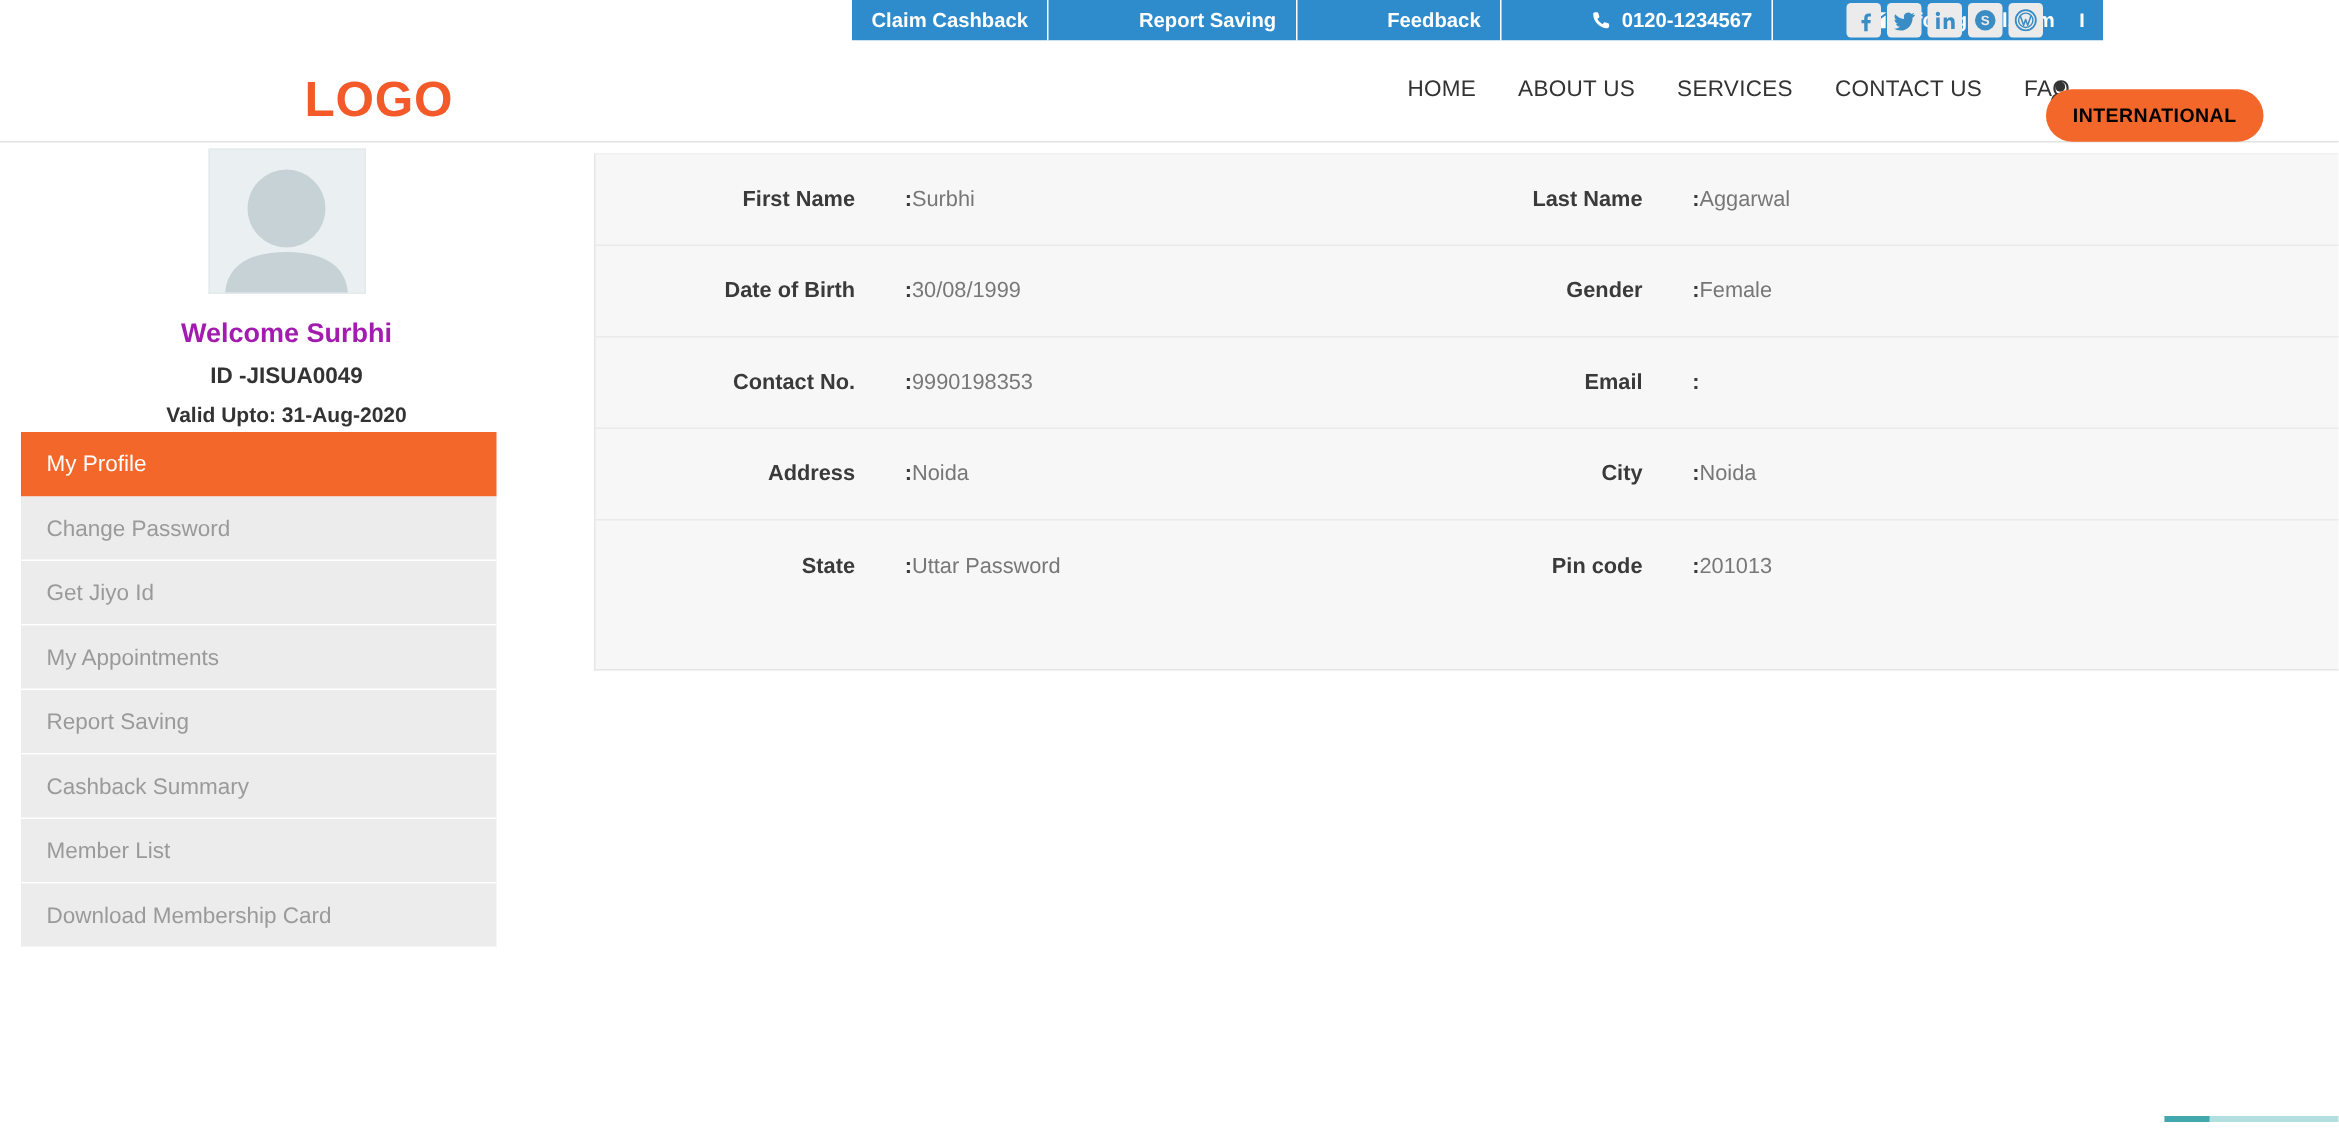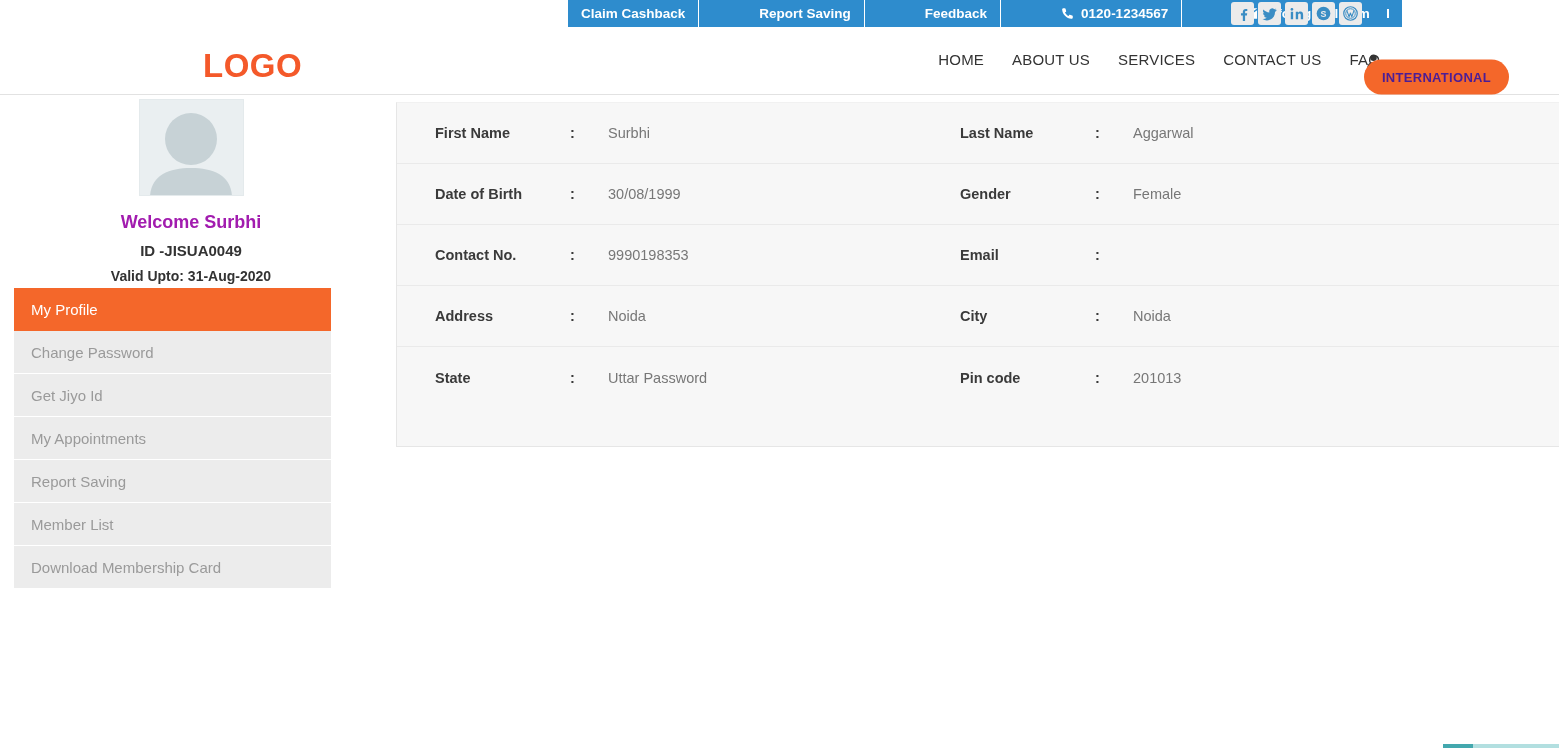--- a/index.html
+++ b/index.html
@@ -57,21 +57,21 @@
     position: absolute; right: 165px; top: 24px;
     display: flex; align-items: center; gap: 0px;
   }
   .nav-link {
     color: #333333; font-size: 15px; letter-spacing: 0.2px;
     padding: 0 14px; white-space: nowrap; text-decoration: none;
   }
   #intl-btn {
     position: absolute; right: 50px; top: 50px;
     transform: translateY(-50%);
-    background: #f4672a; color: #4c1d95;
+    background: #f4672a; color: #000000;
     font-size: 13px; font-weight: bold; letter-spacing: 0.3px;
     border: none; border-radius: 20px;
     padding: 10px 18px; cursor: pointer;
     white-space: nowrap;
   }
   #user-icon {
     position: absolute; right: 178px; top: 50%;
     transform: translateY(-50%);
     color: #333; display: flex; align-items: center;
   }
@@ -113,20 +113,21 @@
   .menu-item.active {
     background: #f4672a; color: #ffffff;
     border-bottom: none;
   }
 
   
   #main {
     position: absolute; top: 96px; left: 396px;
     width: 1163px; height: 588px;
     background: #ffffff;
+    text-align: right;
   }
   #info-panel {
     position: absolute; top: 6px; left: 0; width: 1163px; height: 345px;
     background: #f7f7f7;
     border-left: 1px solid #e6e6e6;
     border-bottom: 1px solid #e6e6e6;
     border-top: 1px solid #f1f1f1;
   }
   .info-row {
     display: flex; align-items: center;
@@ -268,20 +269,23 @@
       <div class="menu-item">
         <span>Get Jiyo Id</span>
       </div>
       <div class="menu-item">
         <span>My Appointments</span>
       </div>
       <div class="menu-item">
         <span>Report Saving</span>
       </div>
       <div class="menu-item">
+        <span>Cashback Summary</span>
+      </div>
+      <div class="menu-item">
         <span>Member List</span>
       </div>
       <div class="menu-item">
         <span>Download Membership Card</span>
       </div>
     </nav>
 </aside>
 
 <main id="main">
   <section id="info-panel">

